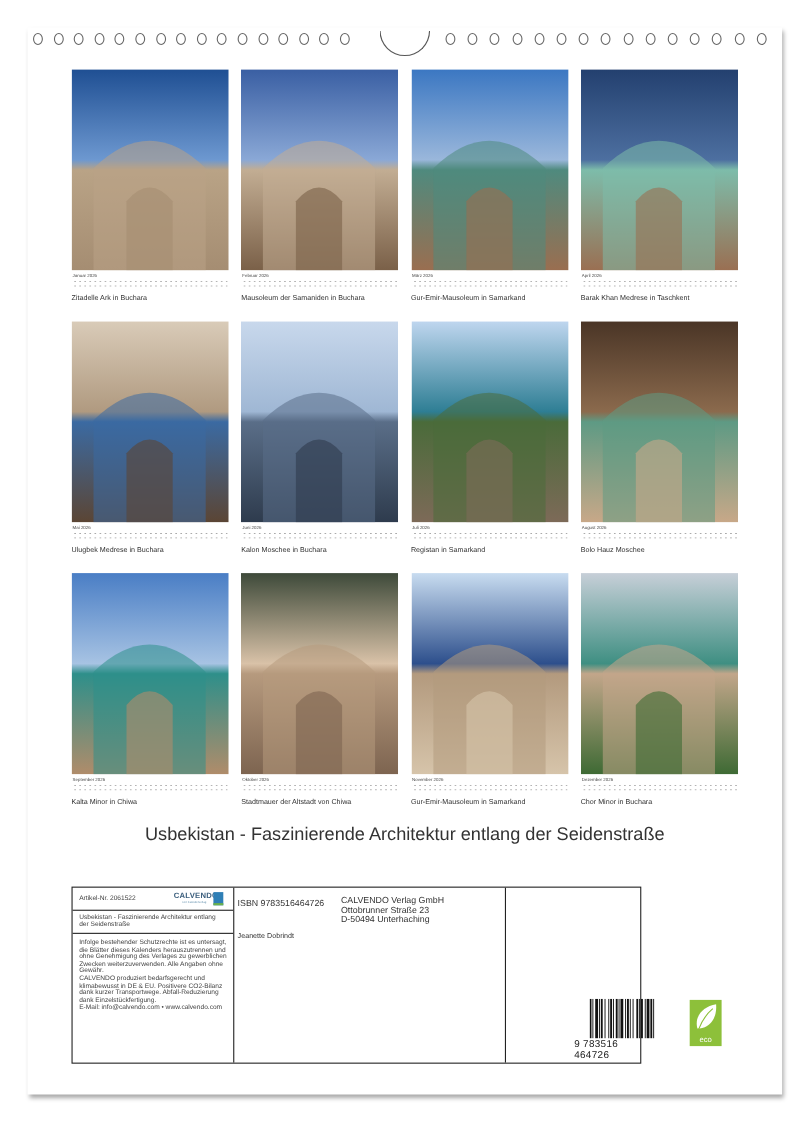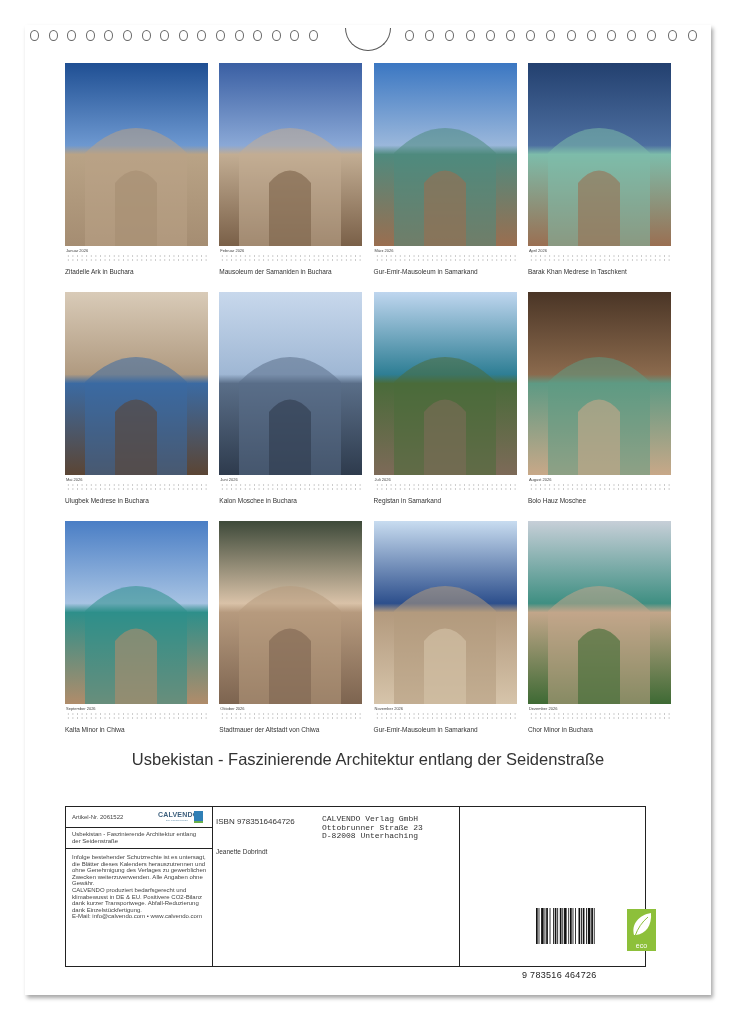--- a/index.html
+++ b/index.html
@@ -10,37 +10,37 @@
   .hanger{position:absolute;left:320px;top:-2px;width:46px;height:23px;border:1px solid #555;border-top:none;border-radius:0 0 23px 23px;box-sizing:border-box;background:#fff;}
   .grid{position:absolute;left:40px;top:38px;width:606px;}
   .cell{position:absolute;width:143px;}
   .photo{position:absolute;left:0;top:0;width:143px;height:183px;overflow:hidden;}
   .photo svg{width:100%;height:100%;display:block;}
   .cal{position:absolute;left:1px;top:185px;width:141px;}
   .cal-month{font-size:4px;color:#444;line-height:5px;}
   .cal-days{height:8px;margin-top:1px;background-image:radial-gradient(#aaa 0.5px,transparent 0.7px);background-size:4.6px 4px;}
   .caption{position:absolute;left:0;top:205px;font-size:6.5px;color:#333;white-space:nowrap;}
   .title{position:absolute;left:0;width:686px;top:725px;text-align:center;font-size:16.5px;color:#333;}
-  .info{position:absolute;left:40px;top:781px;width:581px;height:161px;border:1.5px solid #222;box-sizing:border-box;}
+  .info{position:absolute;left:40px;top:781px;width:518px;height:161px;border:1.5px solid #222;box-sizing:border-box;}
   .col1{position:absolute;left:0;top:0;width:146px;height:100%;border-right:1.5px solid #222;}
   .col2{position:absolute;left:146px;top:0;width:247px;height:100%;border-right:1.5px solid #222;}
   .c1r{position:absolute;left:0;width:146px;border-bottom:1px solid #222;font-size:6px;color:#444;}
   .art{top:0;height:20px;}
   .art span{position:absolute;left:6px;top:7px;}
   .logo{position:absolute;left:92px;top:4px;font-size:7px;font-weight:bold;color:#3c5f7d;letter-spacing:0.2px;}
   .logo-sub{position:absolute;left:100px;top:12px;font-size:2.5px;color:#5b8aa8;}
   .logo-flag{position:absolute;left:128px;top:4px;width:9px;height:10px;background:#2f7fb6;border-bottom:2px solid #6ab04c;}
   .subt{top:20px;height:21px;}
   .subt span{position:absolute;left:6px;top:4px;width:132px;line-height:6.5px;}
   .legal{position:absolute;left:6px;top:47px;width:136px;font-size:6px;line-height:6.6px;color:#444;}
   .isbn{position:absolute;left:4px;top:10px;font-size:8px;color:#333;}
   .author{position:absolute;left:4px;top:41px;font-size:6.5px;color:#333;}
-  .publisher{position:absolute;left:110px;top:8px;font-size:8px;line-height:8.6px;color:#333;font-family:Liberation Mono, monospace;}
+  .publisher{position:absolute;left:98px;top:8px;font-size:8px;line-height:8.6px;color:#333;}
   .barcode{position:absolute;left:470px;top:101px;width:75px;height:36px;}
-  .barcode-num{position:absolute;left:456px;top:137px;font-size:9px;color:#222;letter-spacing:0.3px;margin-top:26px;}
+  .barcode-num{position:absolute;left:456px;top:137px;font-size:9px;color:#222;letter-spacing:0.3px;}
   .eco{position:absolute;left:561px;top:102px;width:29px;height:42px;background:#8dc03a;}
   .eco-label{position:absolute;left:0;bottom:2px;width:100%;text-align:center;font-size:7px;color:#fff;}
 </style>
 </head>
 <body>
 
 <div class="page">
   <div class="holes" id="holes">
     <div class="hanger"></div>
   <div class="hole" style="left: 5px;"></div>
@@ -359,21 +359,21 @@
       <div class="legal" style="white-space:pre-line;">Infolge bestehender Schutzrechte ist es untersagt, die Blätter dieses Kalenders herauszutrennen und ohne Genehmigung des Verlages zu gewerblichen Zwecken weiterzuverwenden. Alle Angaben ohne Gewähr.
 CALVENDO produziert bedarfsgerecht und klimabewusst in DE &amp; EU. Positivere CO2-Bilanz dank kurzer Transportwege. Abfall-Reduzierung dank Einzelstückfertigung.
 E-Mail: info@calvendo.com • www.calvendo.com</div>
     </div>
     <div class="col2">
       <div class="isbn">ISBN 9783516464726</div>
       <div class="author">Jeanette Dobrindt</div>
       <div class="publisher">
         <div>CALVENDO Verlag GmbH</div>
         <div>Ottobrunner Straße 23</div>
-        <div>D-82008 Unterhaching</div>
+        <div>D-50494 Unterhaching</div>
       </div>
     </div>
     <svg class="barcode" viewBox="0 0 75 36" preserveAspectRatio="none" id="barcode">
         <rect x="0" y="0" width="1.7" height="36" fill="#111"></rect>
         <rect x="2.55" y="0" width="0.85" height="36" fill="#111"></rect>
         <rect x="5.1" y="0" width="2.55" height="36" fill="#111"></rect>
         <rect x="8.5" y="0" width="0.85" height="36" fill="#111"></rect>
         <rect x="10.2" y="0" width="1.7" height="36" fill="#111"></rect>
         <rect x="13.599999999999998" y="0" width="0.85" height="36" fill="#111"></rect>
         <rect x="16.999999999999996" y="0" width="0.85" height="36" fill="#111"></rect>

